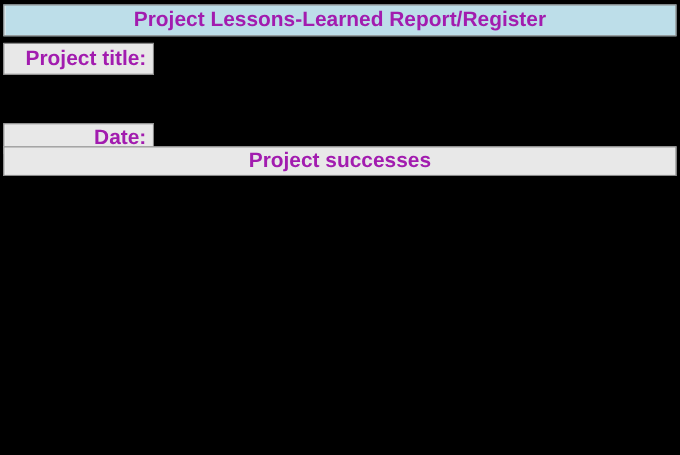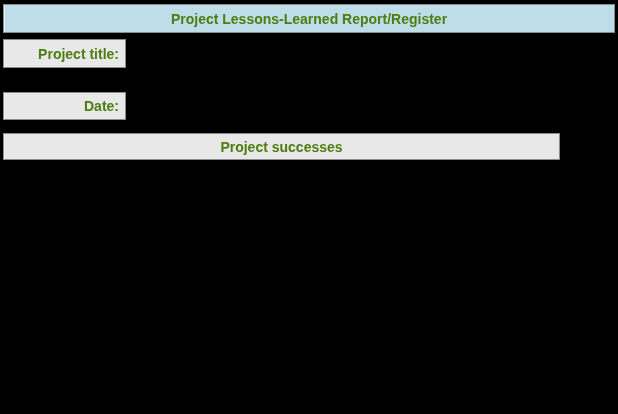--- a/index.html
+++ b/index.html
@@ -20,39 +20,39 @@
   }
   .cell {
     position: absolute;
     box-sizing: border-box;
     background: #E8E8E8;
     border: 1px solid #8a8a8a;
     box-shadow: inset 1px 0 0 #f2f2f2;
     display: flex;
     align-items: center;
     font-weight: bold;
-    font-size: 14px;
-    color: #4d7c0f;
+    font-size: 19px;
+    color: #a21caf;
     white-space: nowrap;
   }
   .title-bar {
     left: 3px; top: 4px; width: 612px; height: 29px;
     background: #BDDEE9;
     justify-content: center;
   }
   .label-cell {
-    left: 3px; width: 123px;
+    left: 3px; width: 137px;
     justify-content: flex-end;
     padding-right: 6px;
   }
   .label-row-1 { top: 39px; height: 29px; }
   .label-row-2 { top: 70px; height: 28px; }
-  .label-row-3 { top: 92px; height: 28px; }
+  .label-row-3 { top: 112px; height: 28px; }
   .section-bar {
-    left: 3px; width: 557px;
+    left: 3px; width: 612px;
     justify-content: center;
   }
   .section-successes { top: 133px; height: 27px; }
   .section-review   { top: 255px; height: 29px; }
   .input-area {
     position: absolute;
     box-sizing: border-box;
     background: #000000;
     color: #ffffff;
     font-size: 13px;

